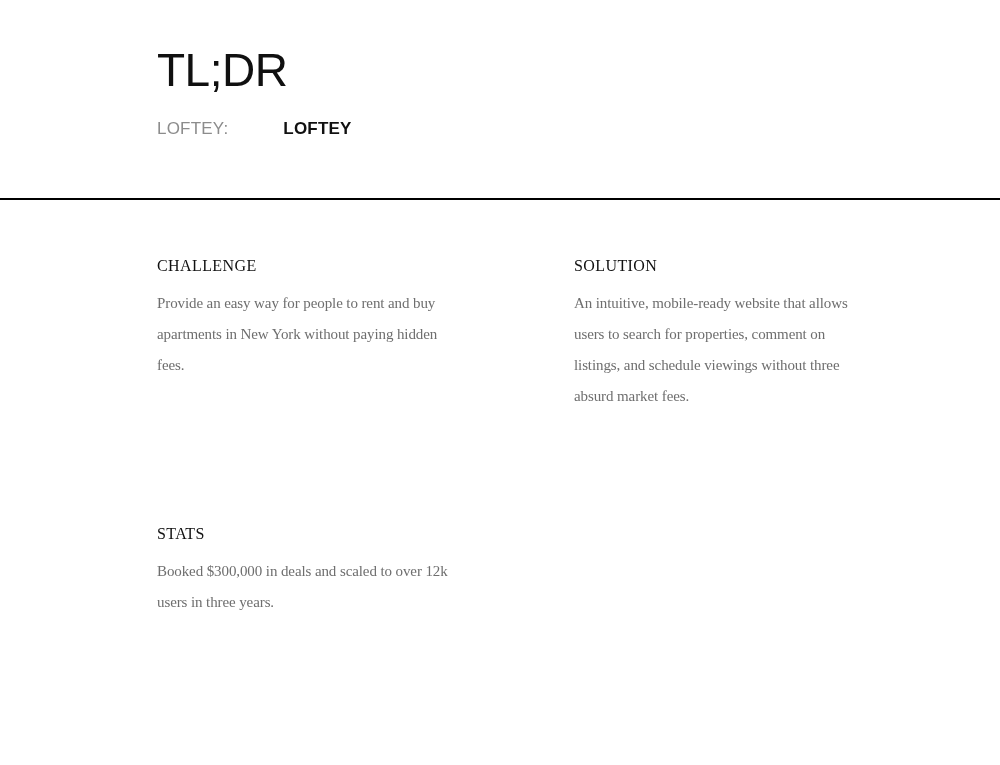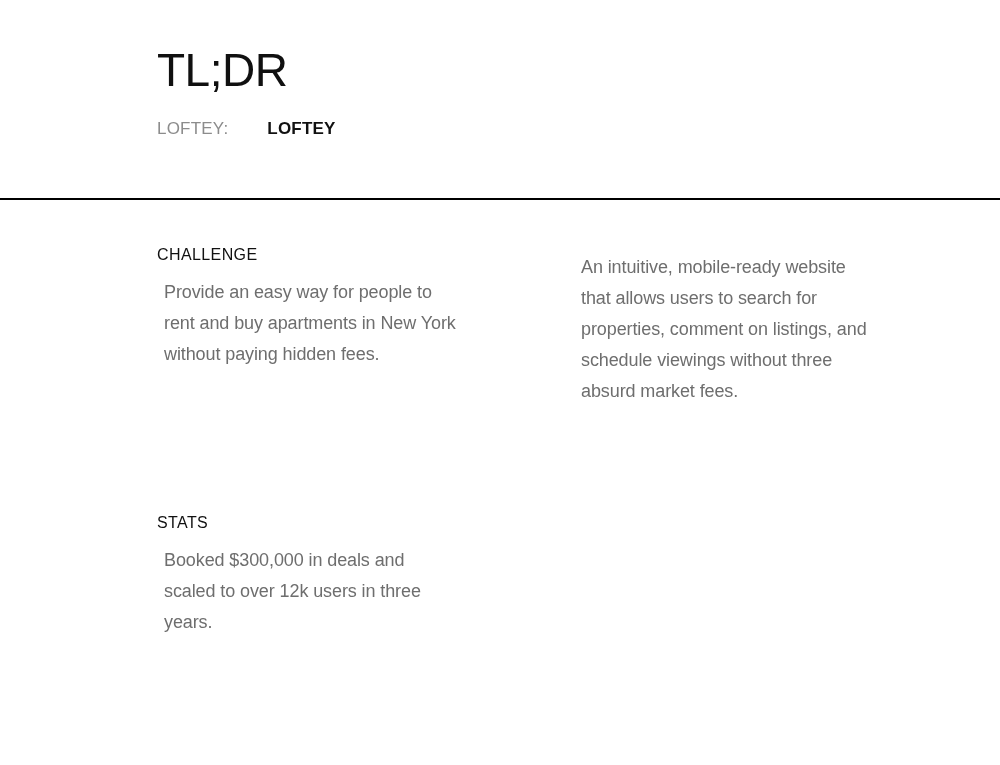--- a/index.html
+++ b/index.html
@@ -49,67 +49,68 @@
     letter-spacing: 0.2px;
     white-space: nowrap;
   }
   .client-label {
     color: #8c8c8c;
     font-weight: 400;
   }
   .client-value {
     color: #111111;
     font-weight: 600;
-    margin-left: 3px;
+    margin-left: 19px;
     padding-left: 36px;
   }
 
   
   .divider {
     position: absolute;
     left: 0;
     top: 198px;
     width: 1000px;
     height: 2px;
     background: #000000;
   }
 
   
   .grid {
     position: absolute;
     left: 157px;
-    top: 245px;
+    top: 256px;
     width: 760px;
     display: grid;
     grid-template-columns: 417px 343px;
     grid-template-rows: 268px auto;
+    font-family: Liberation Serif, serif;
   }
 
   .section {
     width: 300px;
   }
 
   .section-heading {
     font-size: 16px;
     line-height: 20px;
     font-weight: 400;
     letter-spacing: 0.4px;
     color: #111111;
     text-transform: uppercase;
     margin: 0 0 12px 0;
     white-space: nowrap;
   }
 
   .section-body {
-    font-size: 18px;
+    font-size: 15px;
     line-height: 31px;
     font-weight: 400;
     letter-spacing: -0.1px;
     color: #6e6e6e;
-    margin: 7px;
+    margin: 0;
     width: 295px;
   }
 </style>
 </head>
 <body>
 
 <div class="page">
 
   <div class="header">
     <h1 class="page-title">TL;DR</h1>
@@ -122,20 +123,21 @@
   <div class="divider"></div>
 
   <div class="grid">
 
     <div class="section">
       <h2 class="section-heading">CHALLENGE</h2>
       <p class="section-body">Provide an easy way for people to rent and buy apartments in New York without paying hidden fees.</p>
     </div>
 
     <div class="section">
+      <h2 class="section-heading">SOLUTION</h2>
       <p class="section-body">An intuitive, mobile-ready website that allows users to search for properties, comment on listings, and schedule viewings without three absurd market fees.</p>
     </div>
 
 
     <div class="section">
       <h2 class="section-heading">STATS</h2>
       <p class="section-body">Booked $300,000 in deals and scaled to over 12k users in three years.</p>
     </div>
 
   </div>

